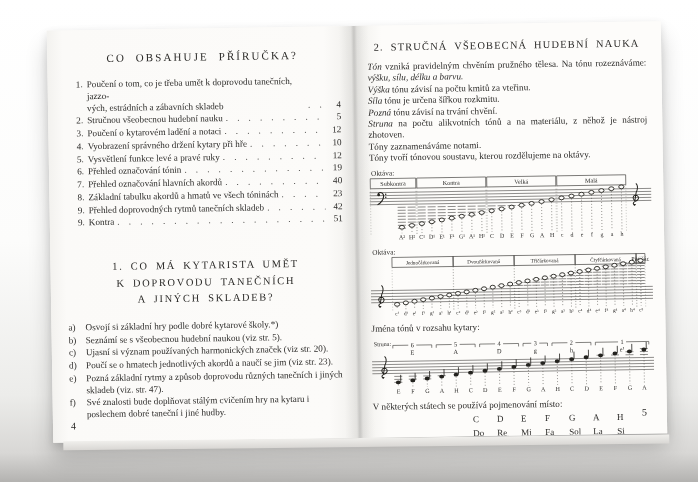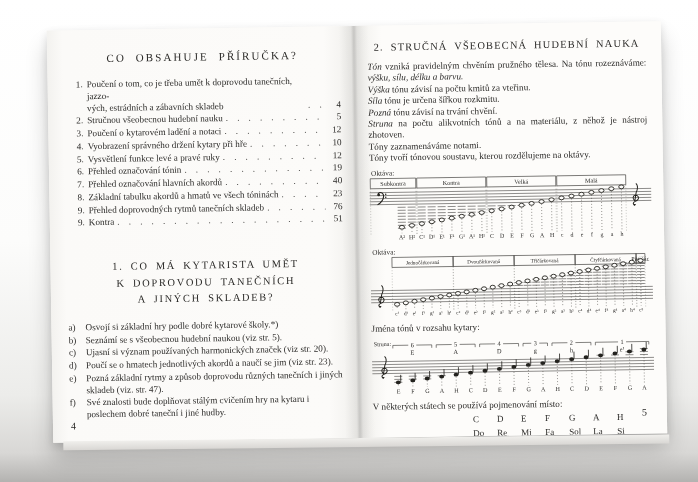--- a/index.html
+++ b/index.html
@@ -122,21 +122,21 @@
           <div class="toc-row">
             <span class="toc-num">8.</span>
             <span class="toc-text">Základní tabulku akordů a hmatů ve všech tóninách</span>
             <span class="toc-dots">. . . . . . . . . . . . . . . . . . . . . . . . . . . . . .</span>
             <span class="toc-page">23</span>
           </div>
           <div class="toc-row">
             <span class="toc-num">9.</span>
             <span class="toc-text">Přehled doprovodných rytmů tanečních skladeb</span>
             <span class="toc-dots">. . . . . . . . . . . . . . . . . . . . . . . . . . . . . .</span>
-            <span class="toc-page">76</span>
+            <span class="toc-page">42</span>
           </div>
           <div class="toc-row">
             <span class="toc-num">9.</span>
             <span class="toc-text">Kontra</span>
             <span class="toc-dots">. . . . . . . . . . . . . . . . . . . . . . . . . . . . . .</span>
             <span class="toc-page">51</span>
           </div>
         </div>
       <div class="sec-heading"><span>1. CO MÁ KYTARISTA UMĚT</span><br><span>K DOPROVODU TANEČNÍCH</span><br><span>A JINÝCH SKLADEB?</span></div>
       <div class="lettered">

